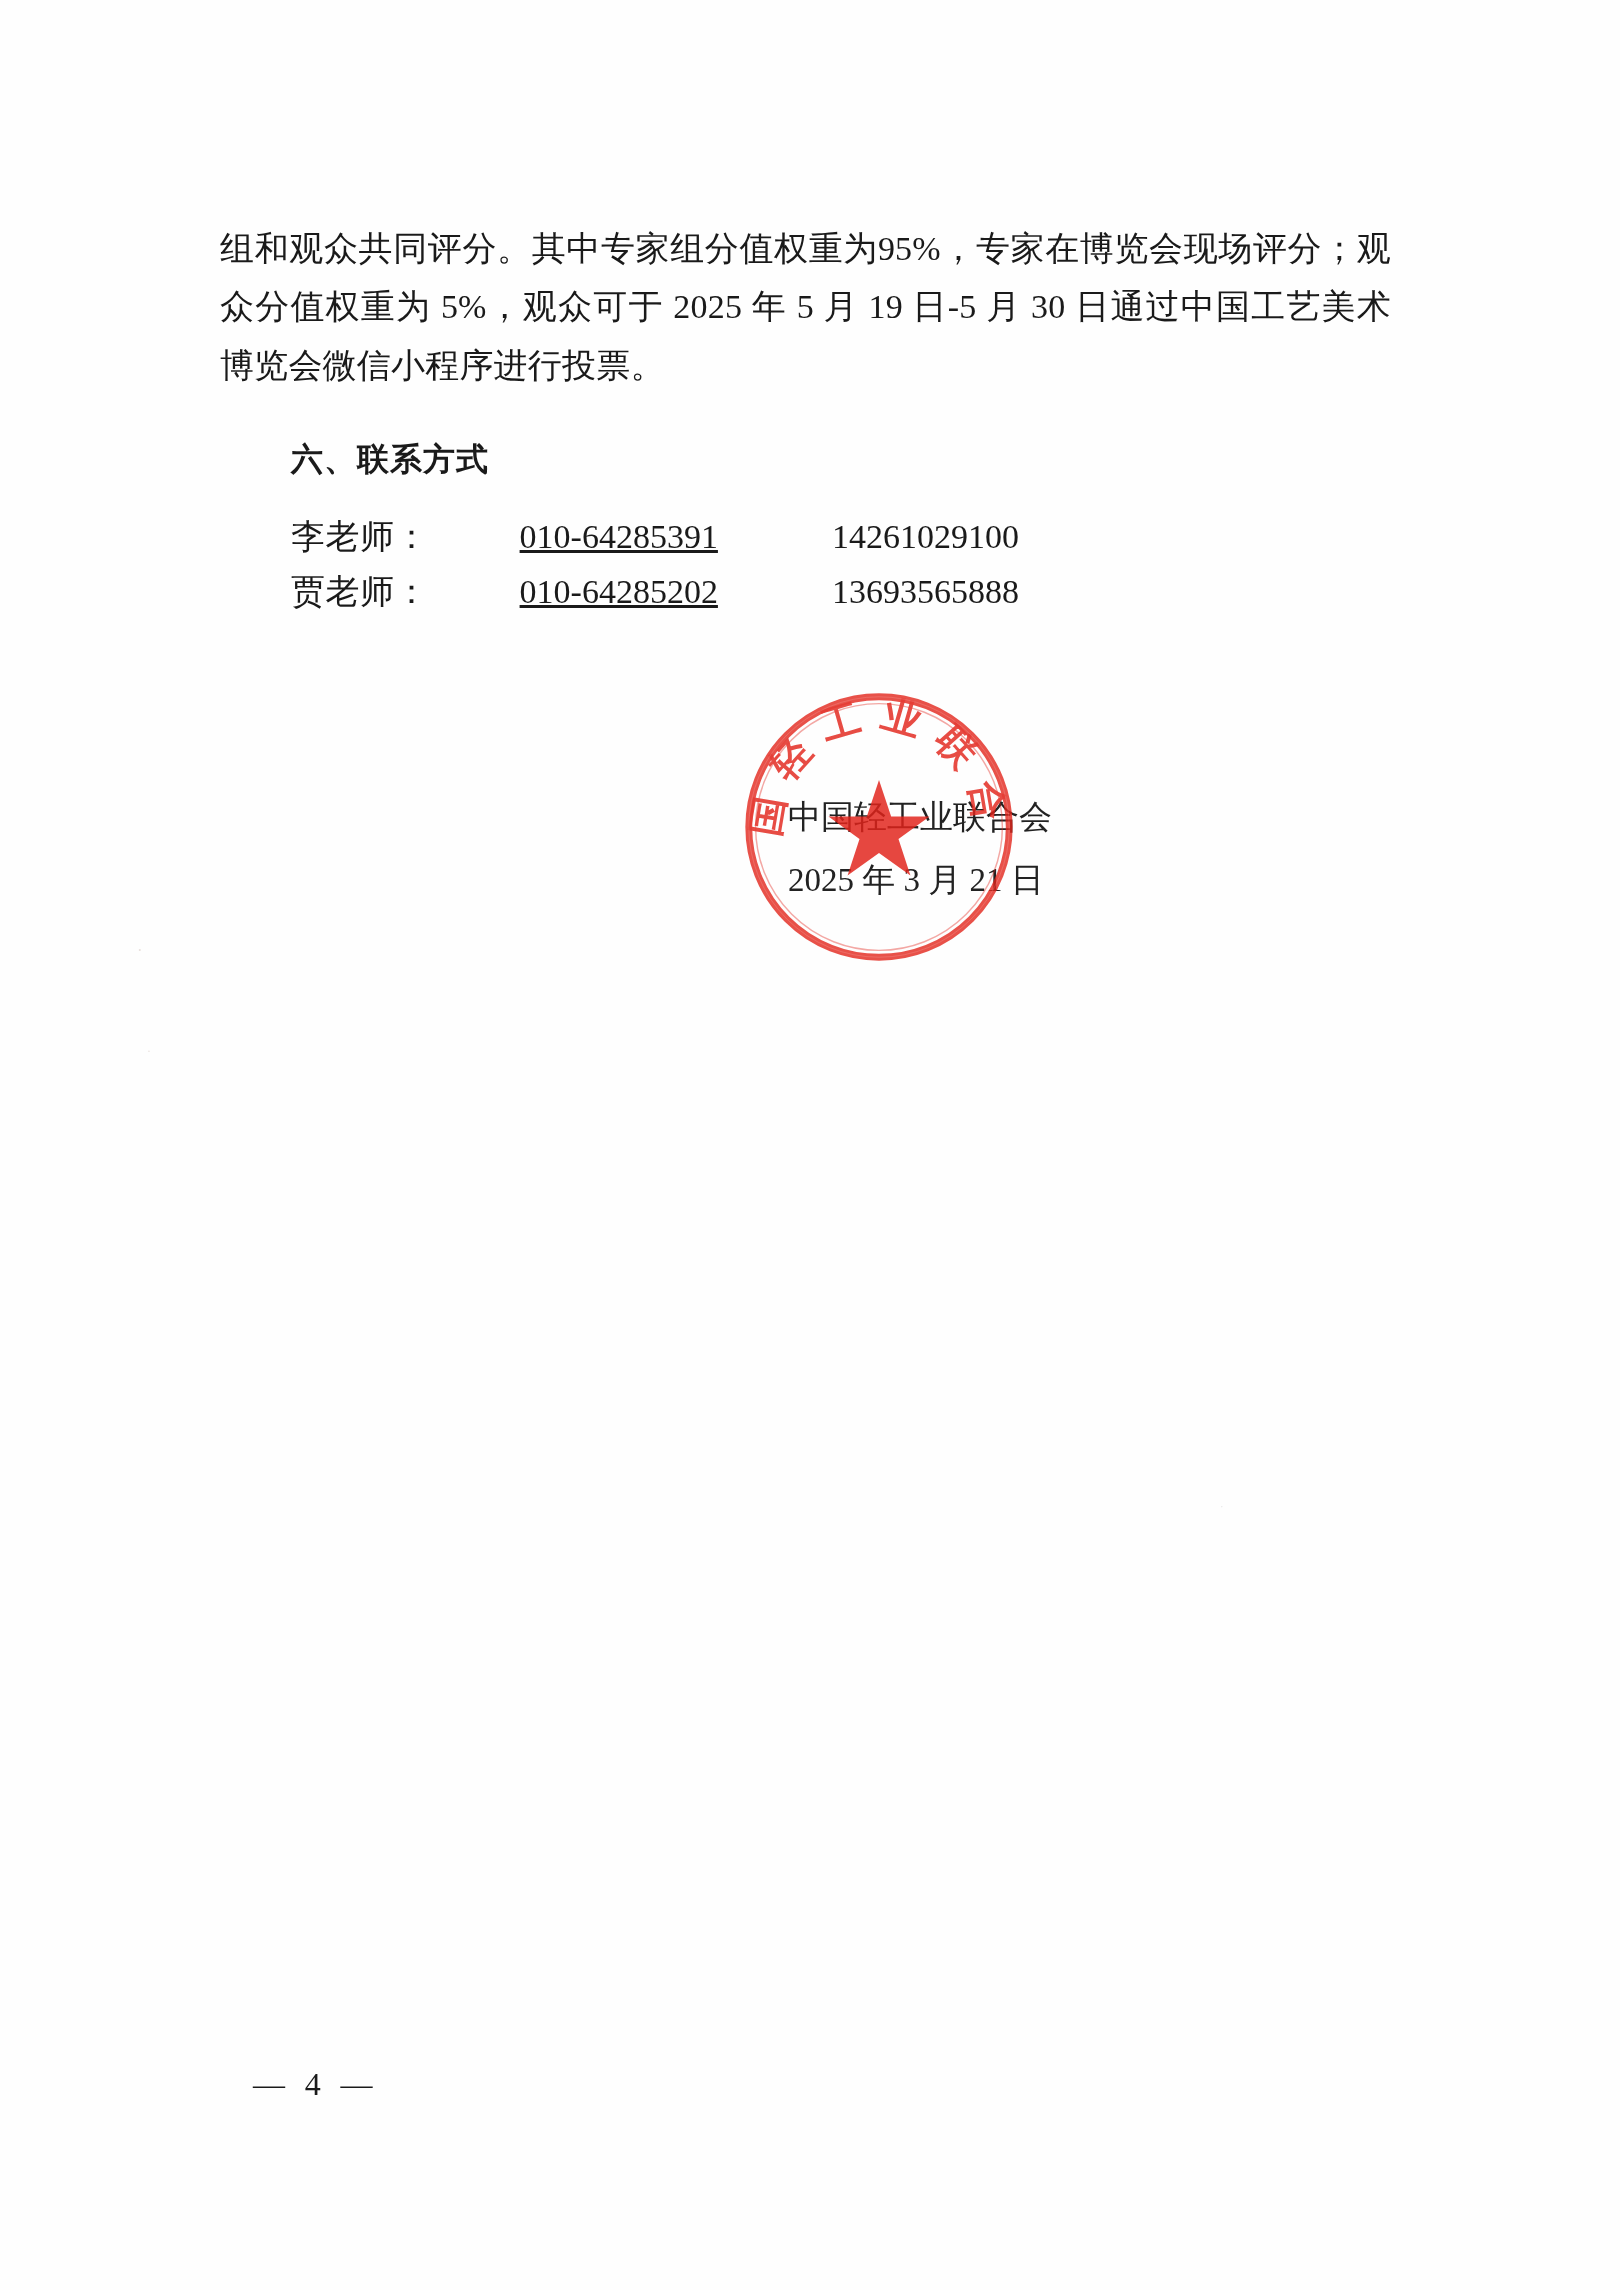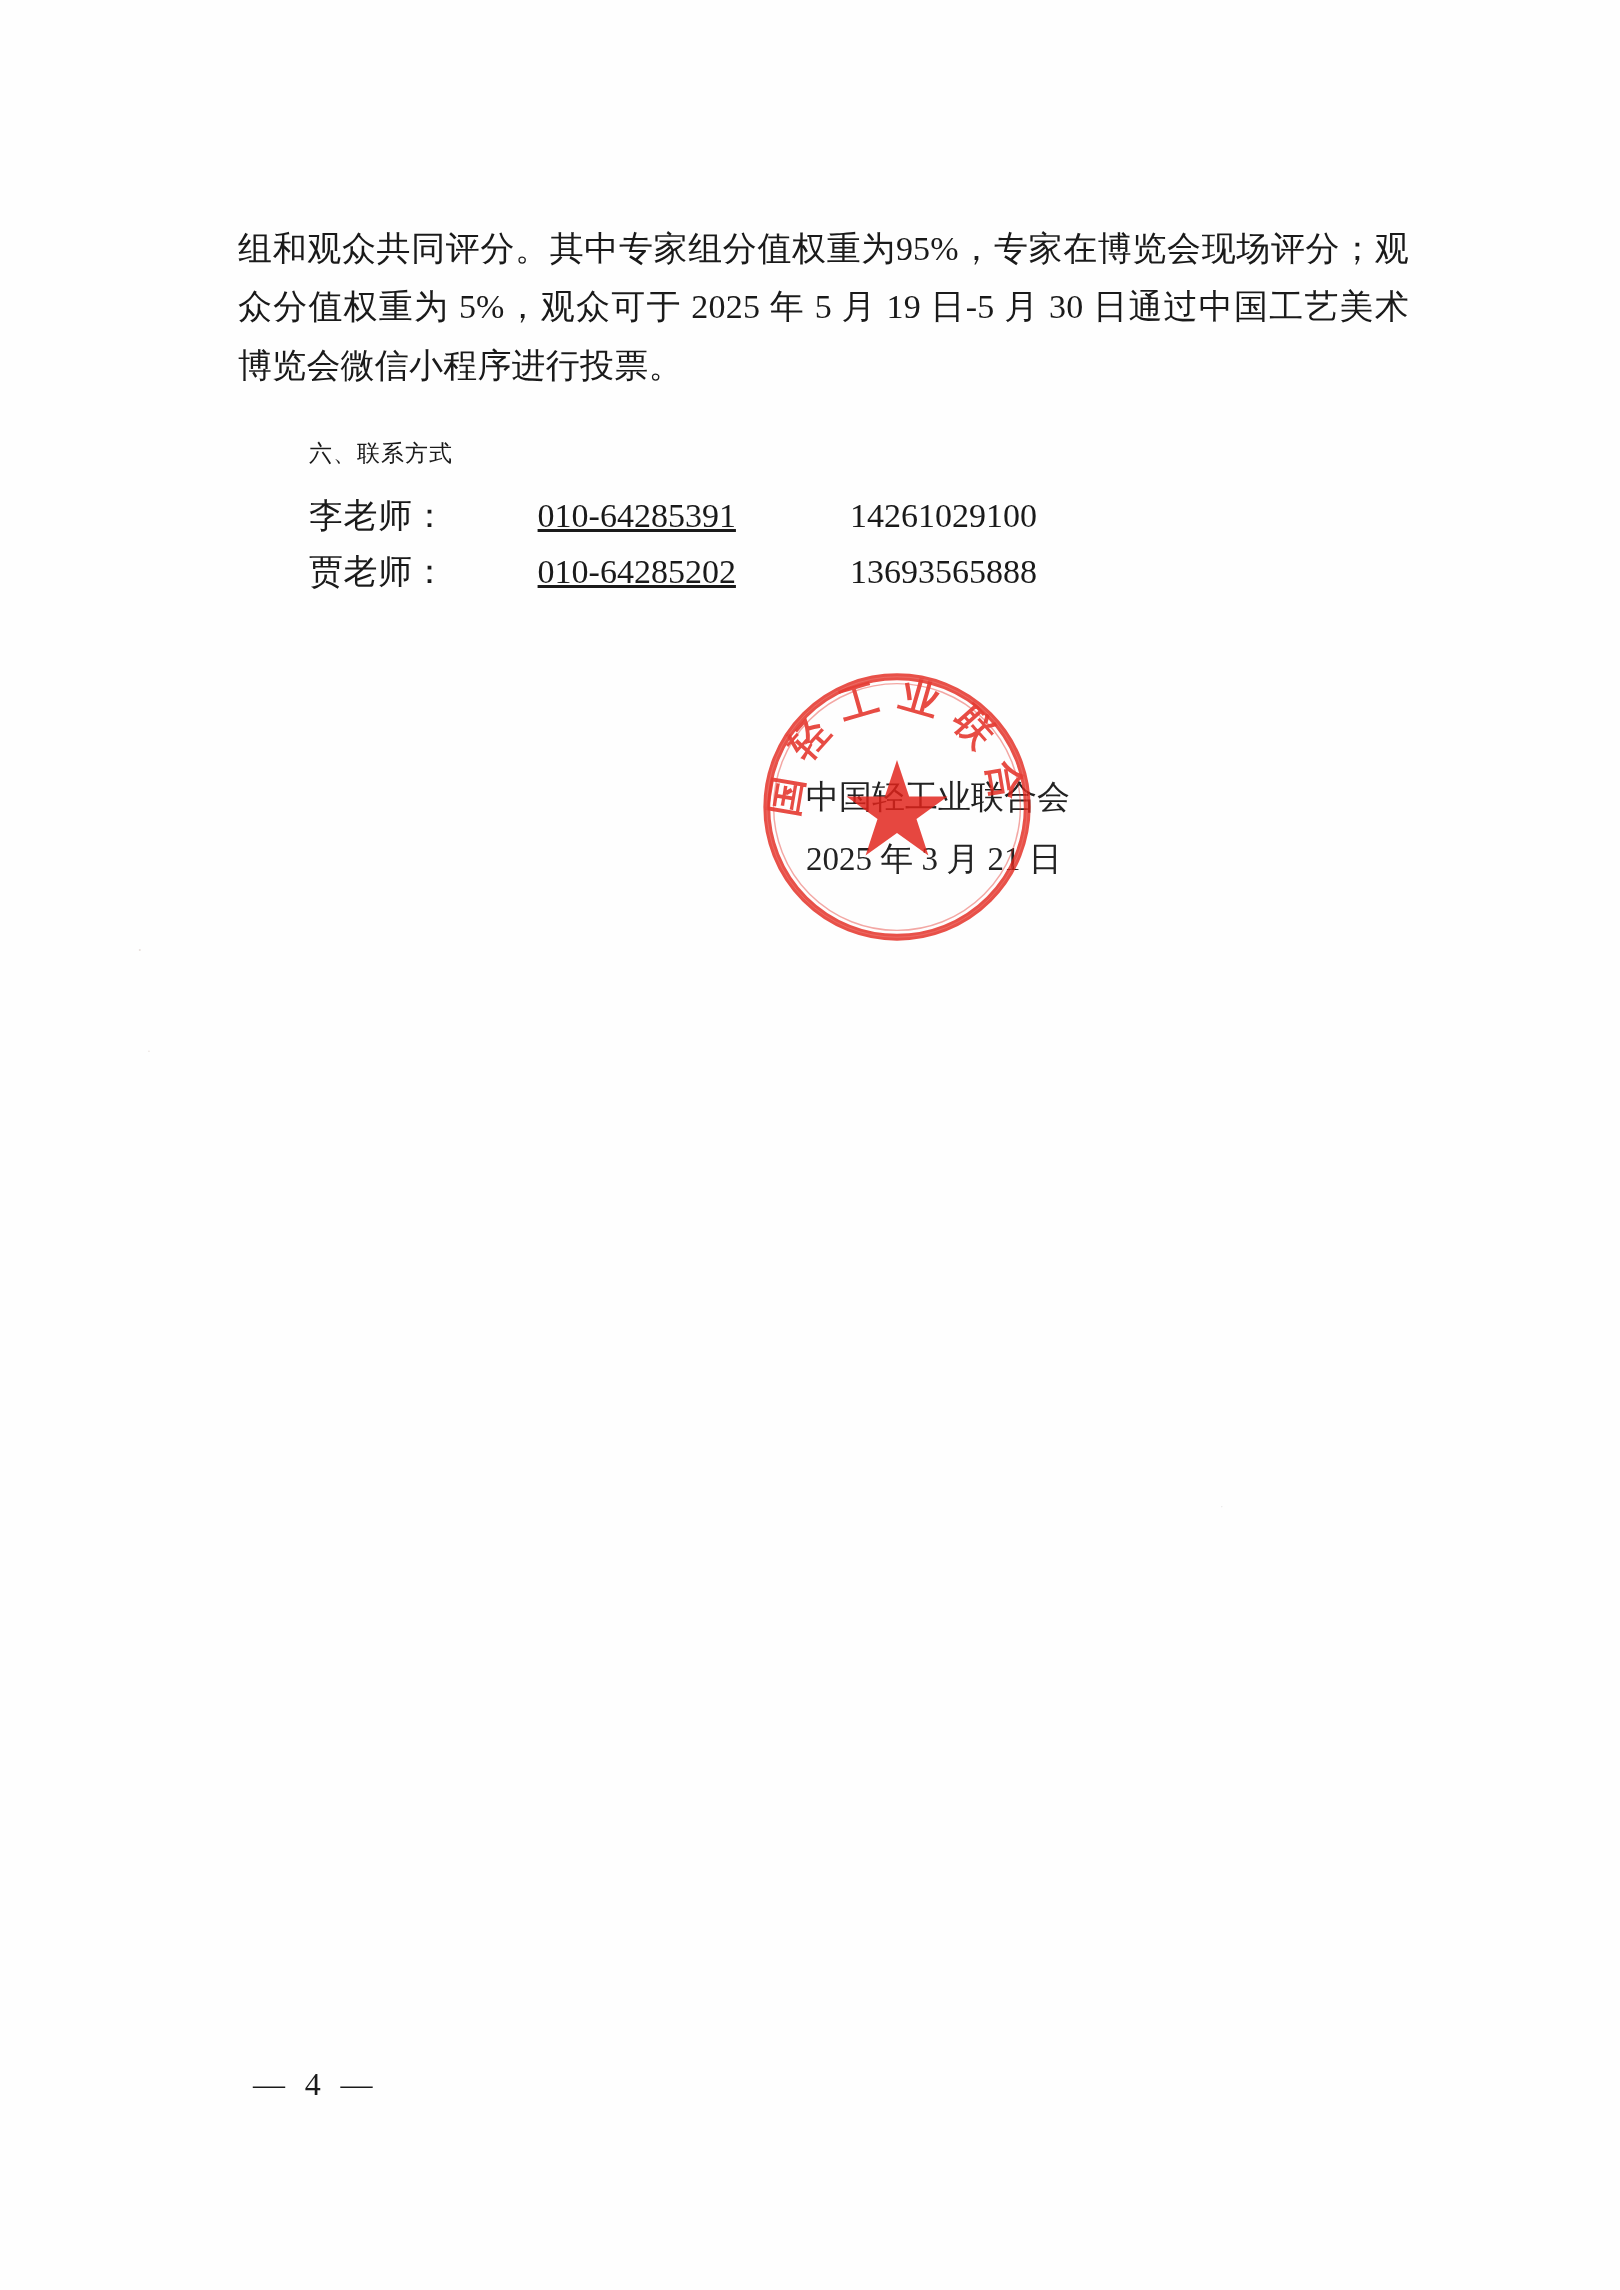--- a/index.html
+++ b/index.html
@@ -17,40 +17,40 @@
   }
 
   .page {
     position: absolute;
     inset: 0;
     background: #fefefe;
   }
 
   .content {
     position: absolute;
-    left: 238px;
+    left: 220px;
     top: 186px;
     width: 1171px;
   }
 
   
   .para {
     font-size: 34px;
     line-height: 1.72;
     text-align: justify;
     text-justify: inter-ideograph;
     letter-spacing: 0.2px;
   }
 
   
   .section-heading {
     margin-top: 43px;
     font-family: "DejaVu Sans", "Liberation Sans", sans-serif;
-    font-weight: normal;
-    font-size: 23px;
+    font-weight: bold;
+    font-size: 32px;
     text-indent: 71px;
     letter-spacing: 1px;
   }
 
   
   .contact-list {
     margin-top: 17.6px;
   }
   .contact-row {
     font-size: 34px;

